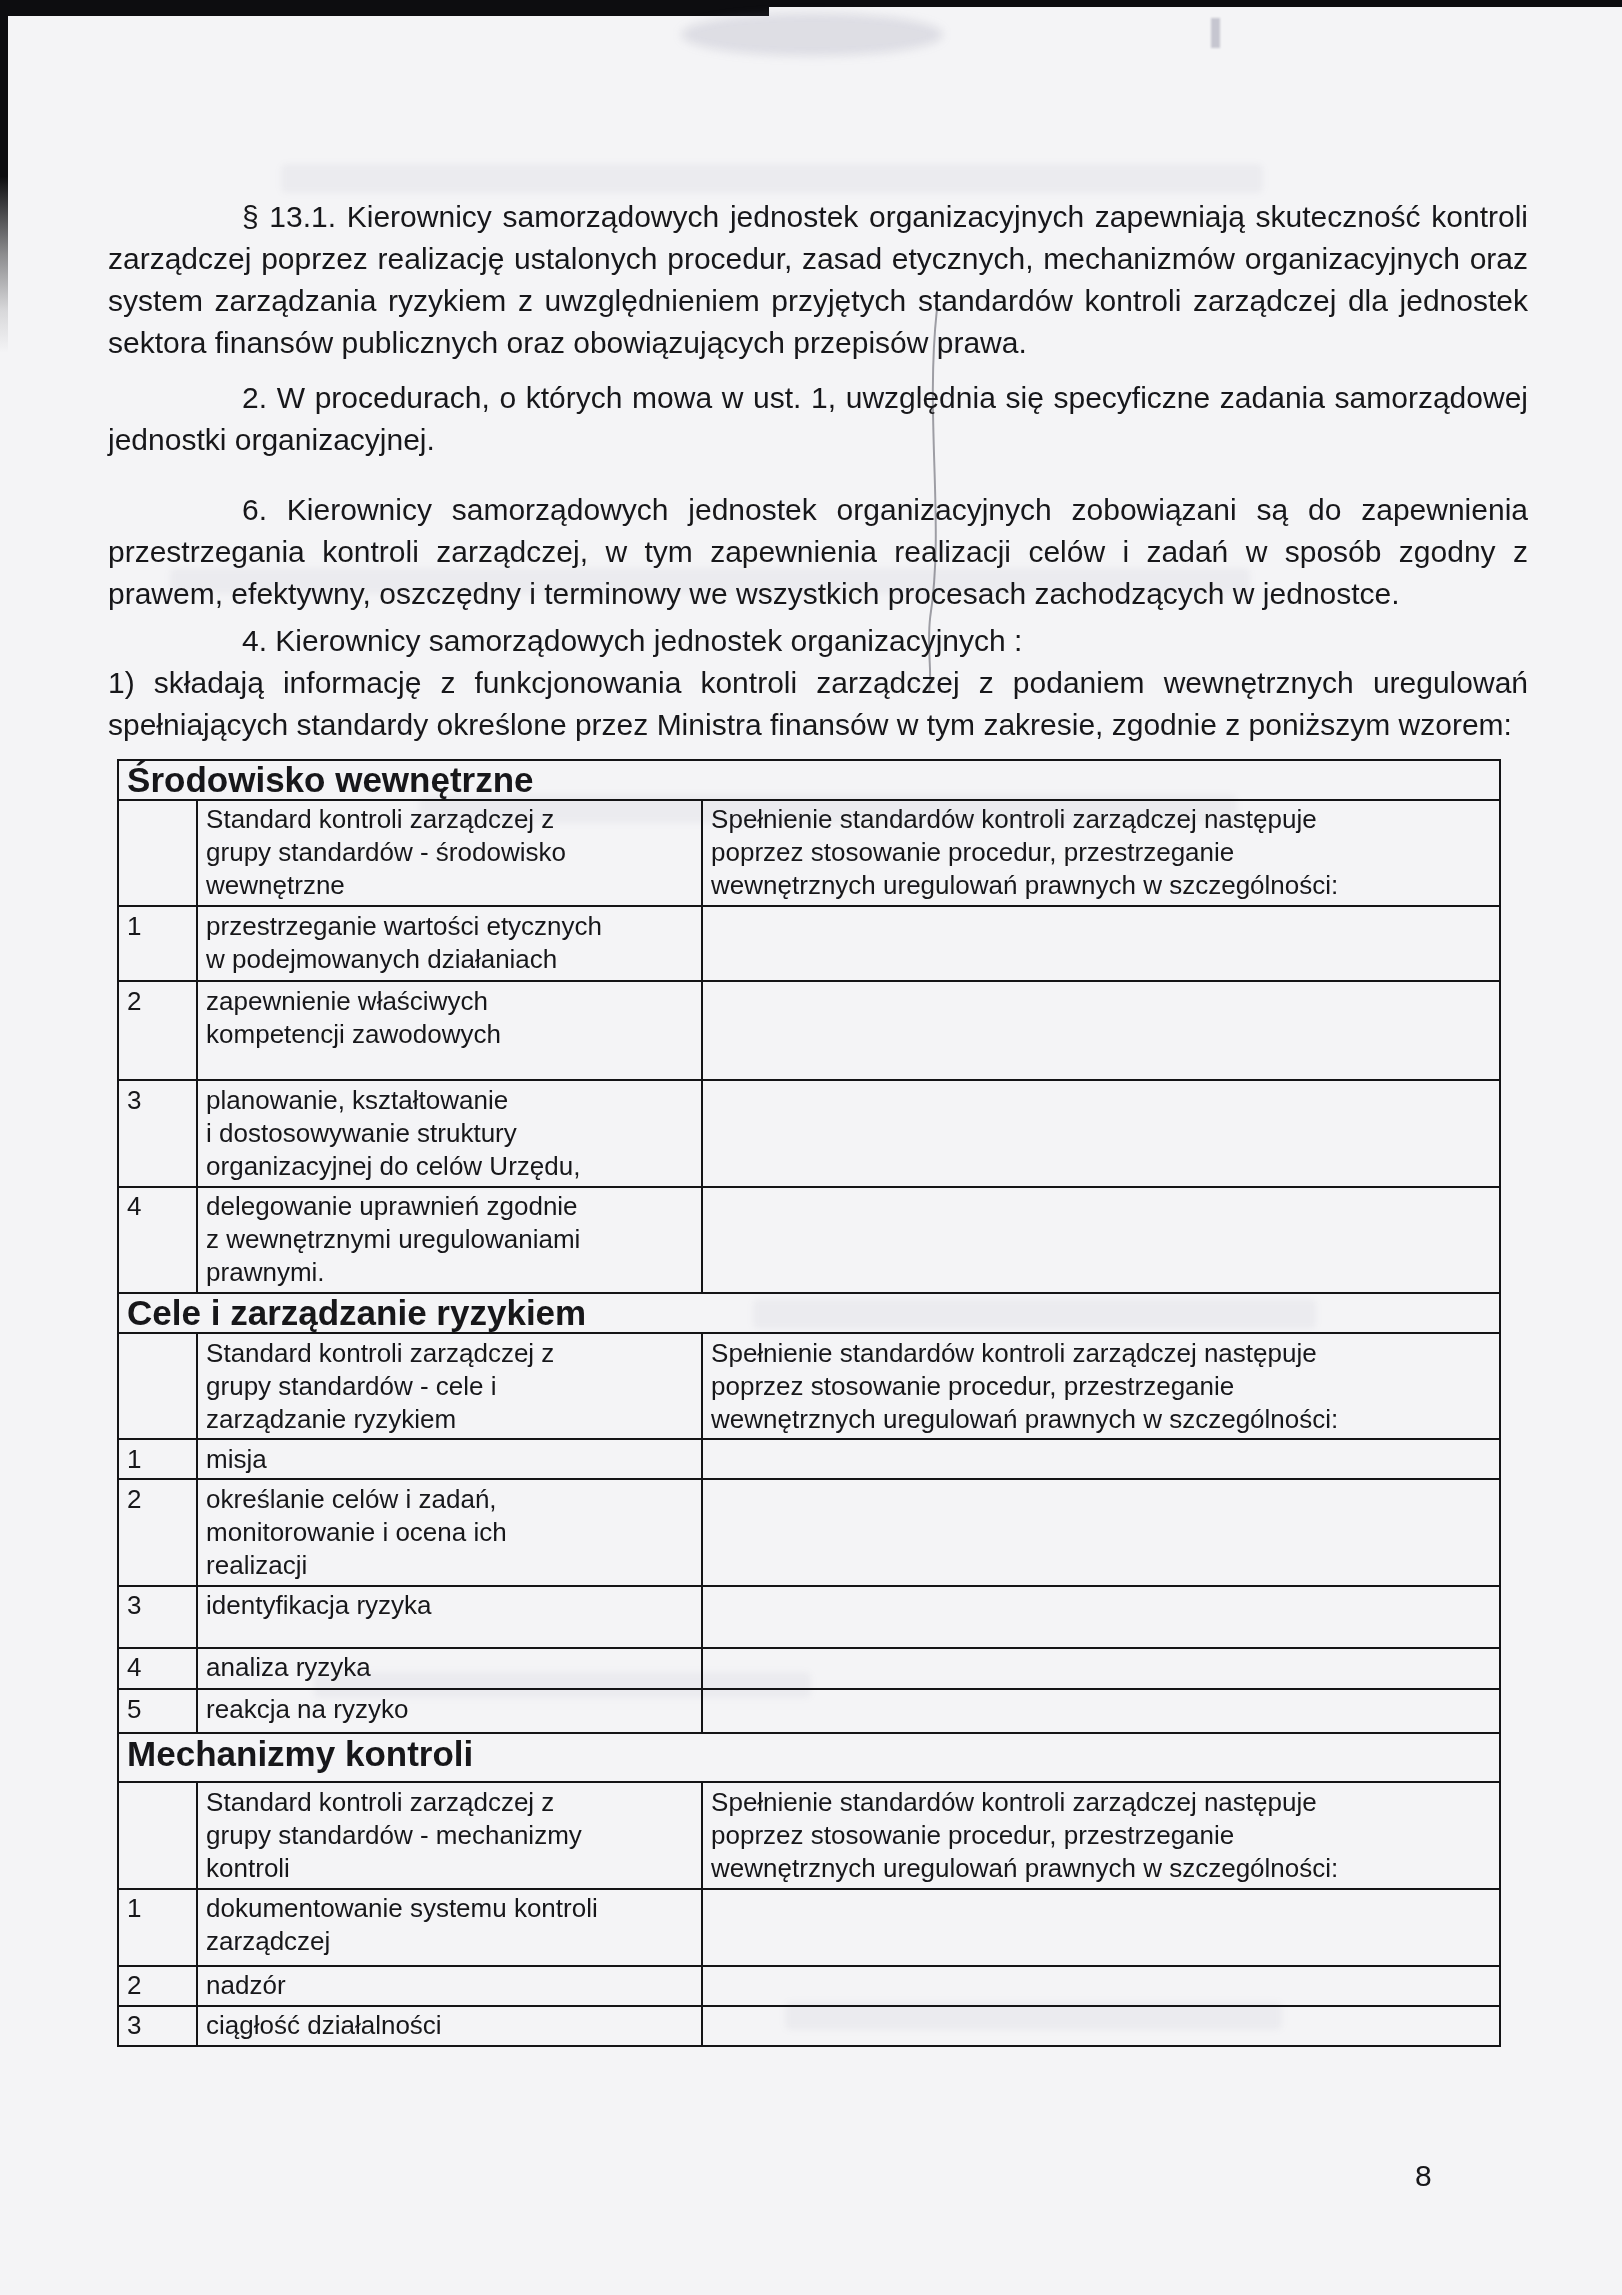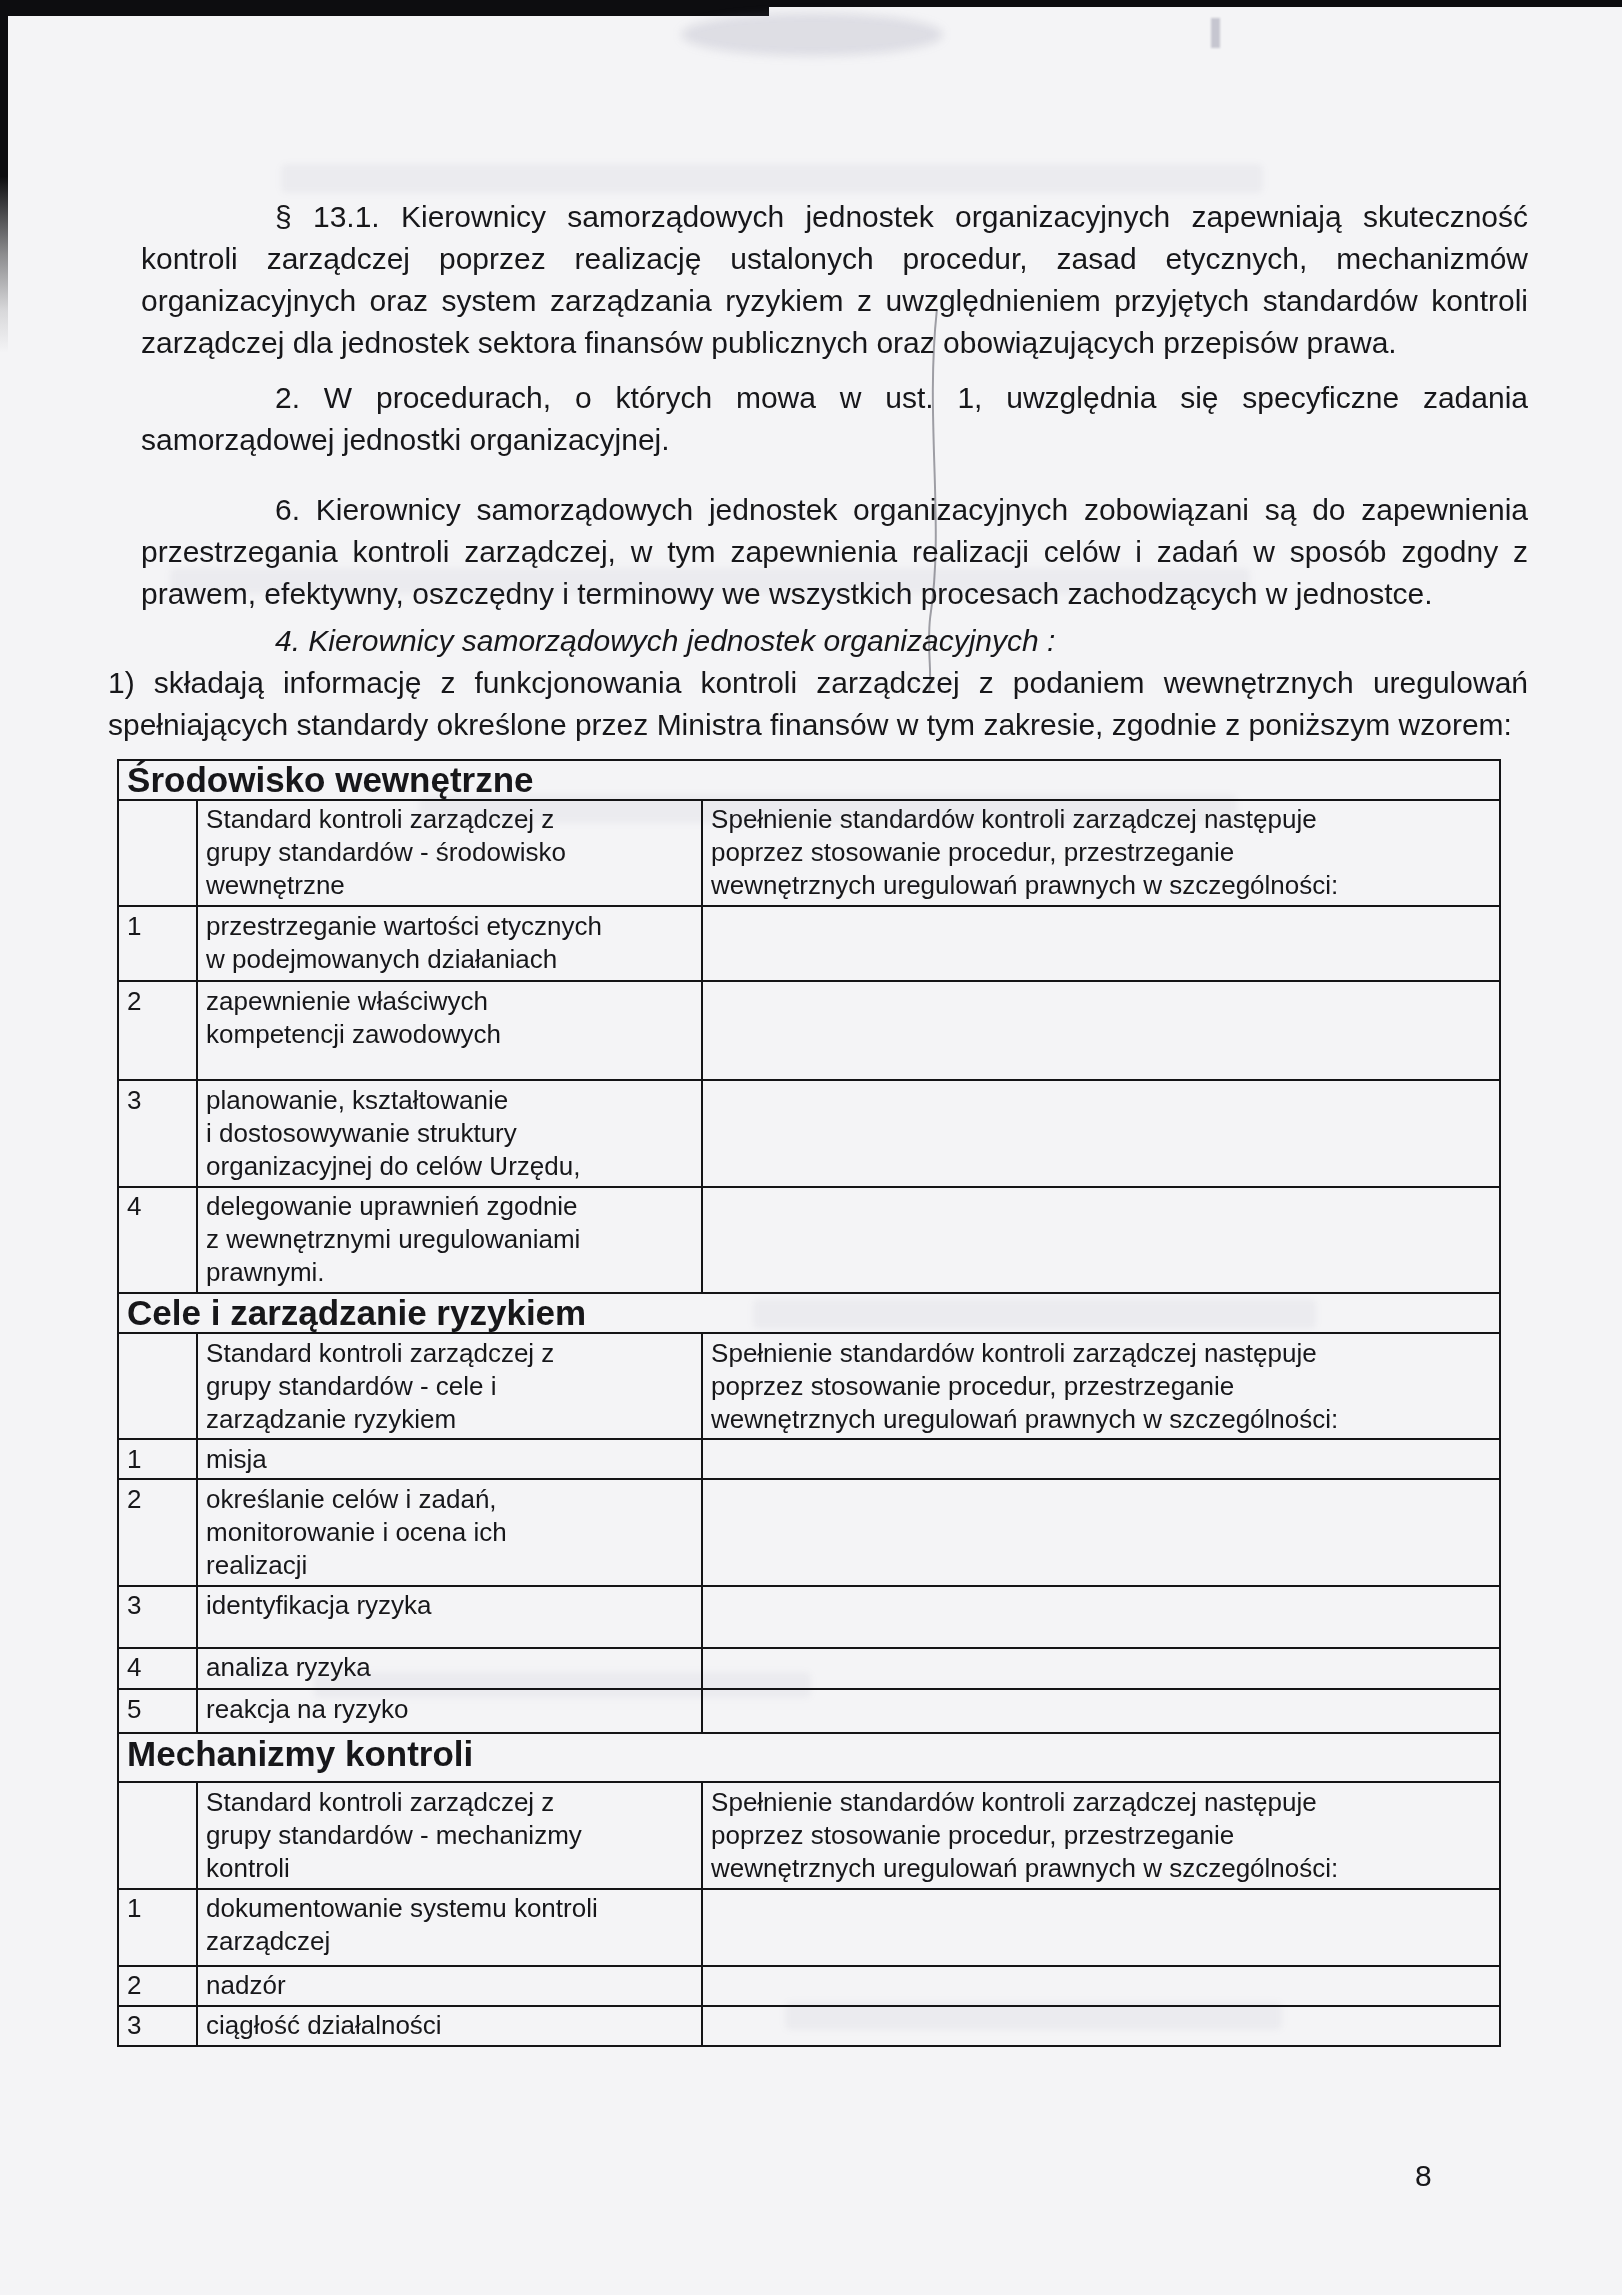--- a/index.html
+++ b/index.html
@@ -25,25 +25,25 @@
   .g1 { left:281px;  top:164px;  width:982px; height:29px; }
   .g2 { left:419px;  top:795px; width:818px; height:27.5px; }
   .g3 { left:753px; top:1299px; width:563px;  height:30px; }
   .g4 { left:314px;  top:1672px; width:497px;  height:26px; }
   .g5 { left:785px; top:2002px; width:497px;  height:27.5px; }
   .g6 { left:170px;  top:568px;  width:1080px; height:26px; }
 
   .content { position:absolute; left:108px; top:196px; width:1420px; }
 
   .para { font-size:30px; line-height:42px; text-align:justify; margin:0; }
-  .indent { text-indent:134px;margin-left:33px; }
+  .indent { text-indent:134px; }
   .mb-p1 { margin-bottom:13px; }
   .mb-p2 { margin-bottom:27.5px; }
   .mb-p3 { margin-bottom:5.2px; }
-  .intro { text-align:left;font-style:italic; }
+  .intro { text-align:left; }
   .mb-item { margin-bottom:13px; }
 
   table.std-table {
     border-collapse:collapse; table-layout:fixed;
     width:1382px; margin-left:9.2px;
     font-size:26px; line-height:33px;
   }
   table.std-table td {
     border:2.6px solid #141416;
     vertical-align:top;

